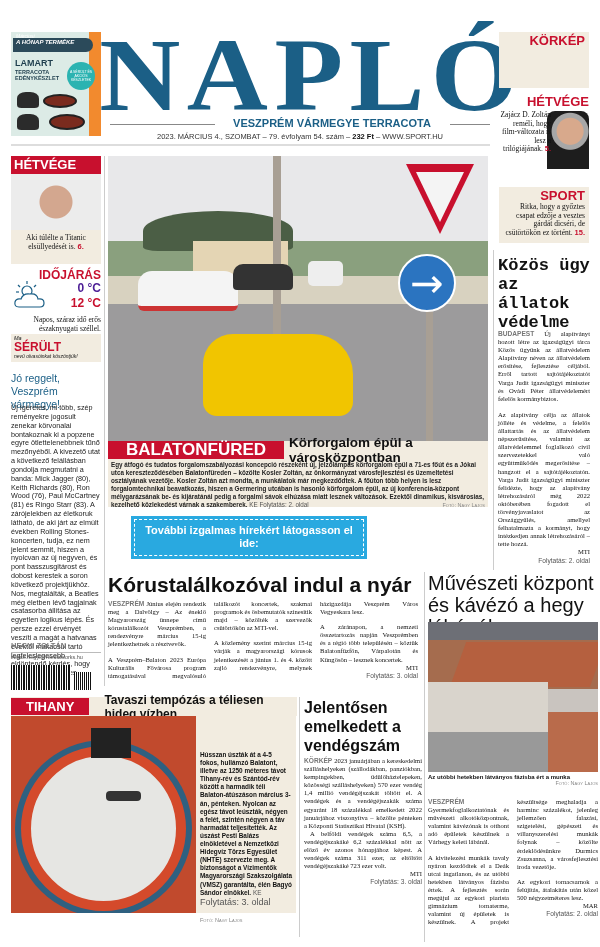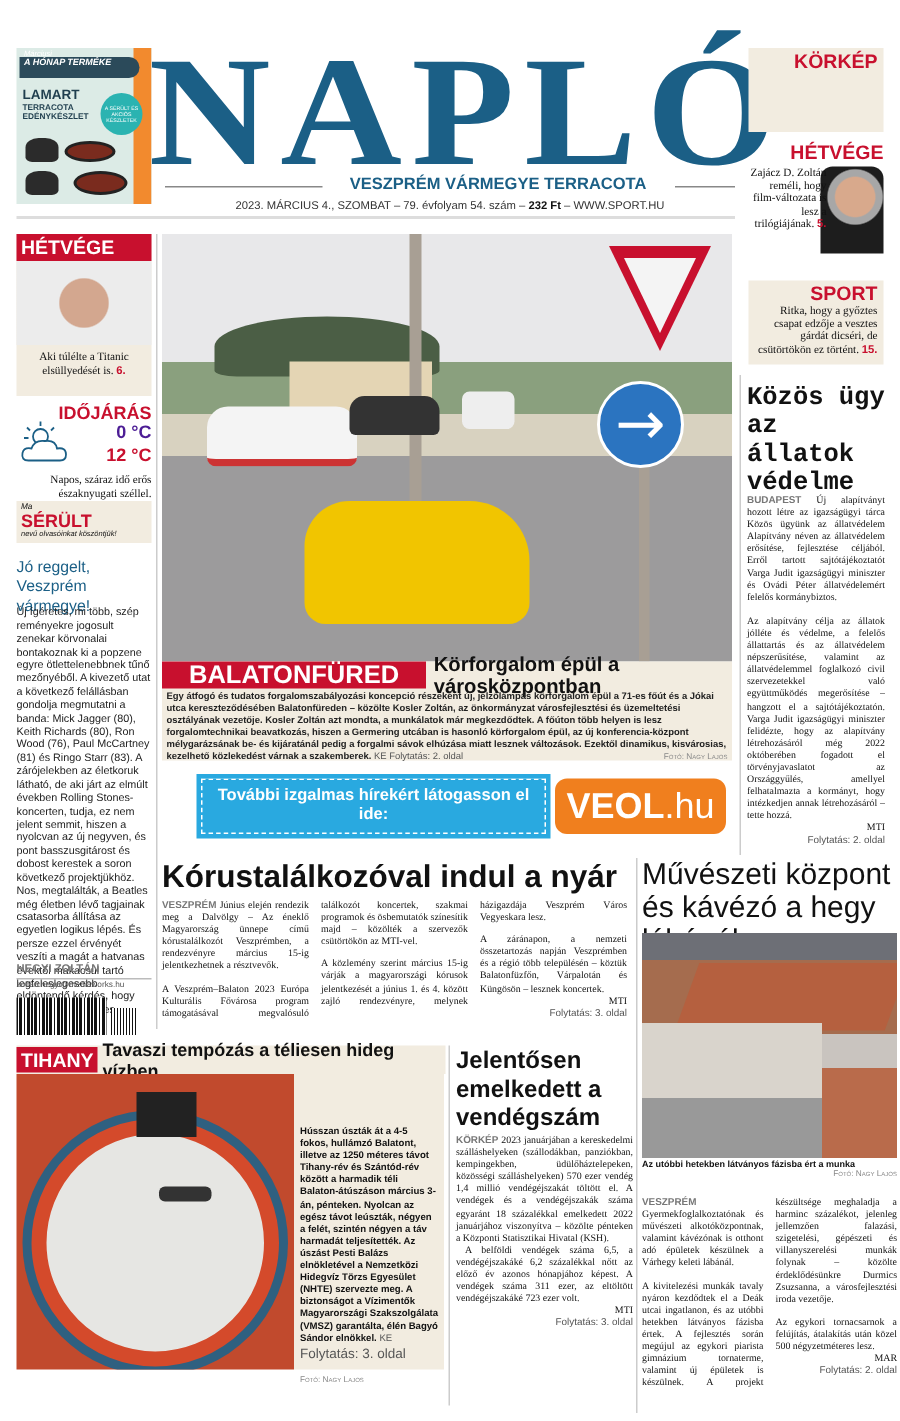--- a/index.html
+++ b/index.html
@@ -105,22 +105,22 @@
   #muv-photo { left: 428px; top: 622px; width: 170px; height: 150px; background: linear-gradient(180deg, #6d6f76 0 12%, #a56c4e 12% 45%, #c9c4bf 45% 70%, #999 70% 100%); overflow: hidden; }
   #muv-photo .roof { position: absolute; left: 30px; top: 20px; width: 140px; height: 45px; background: #b5603f; transform: skewX(-20deg); }
   #muv-photo .wall { position: absolute; left: 0; top: 60px; width: 120px; height: 50px; background: #d9d4cc; }
   #muv-photo .brick { position: absolute; right: 0; top: 90px; width: 50px; height: 60px; background: #b96b4b; }
   #muv-caption { left: 428px; top: 772px; width: 170px; font-family: "Liberation Sans", sans-serif; font-weight: bold; font-size: 6px; padding-top: 2px; }
   #muv-body { left: 428px; top: 798px; width: 170px; column-count: 2; column-gap: 8px; font-size: 6.6px; line-height: 8.1px; text-align: justify; }
   #muv-body p { margin-bottom: 7px; }
 
   
   #tihany-head { left: 11px; top: 697px; width: 286px; height: 19px; display: flex; align-items: center; }
-  #tihany-head .kick { background: #c8102e; color: #fff; font-family: "Liberation Sans", sans-serif; font-weight: bold; font-size: 13px; padding: 0 3px; line-height: 17px; }
-  #tihany-head .title { font-family: "Liberation Sans", sans-serif; font-weight: bold; font-size: 12px; padding-left: 3px; }
+  #tihany-head .kick { background: #c8102e; color: #fff; font-family: "Liberation Sans", sans-serif; font-weight: bold; font-size: 13px; padding: 0 15px; line-height: 17px; }
+  #tihany-head .title { font-family: "Liberation Sans", sans-serif; font-weight: bold; font-size: 12px; padding-left: 15px; }
   #tihany-photo { left: 11px; top: 716px; width: 185px; height: 197px; background: #c14a2d; overflow: hidden; }
   #tihany-photo .ring { position: absolute; left: 10px; top: 30px; width: 165px; height: 165px; border-radius: 50%; background: #e6e6e3; border: 10px solid #d44a2b; box-shadow: 0 0 0 6px #2f6080; }
   #tihany-photo .boat { position: absolute; left: 95px; top: 75px; width: 35px; height: 10px; background: #333; border-radius: 4px; }
   #tihany-photo .strap { position: absolute; left: 80px; top: 12px; width: 40px; height: 30px; background: #222; }
   #tihany-box { left: 196px; top: 716px; width: 100px; height: 197px; padding: 35px 4px 4px 4px; }
   #tihany-box .body { font-family: "Liberation Sans", sans-serif; font-weight: bold; font-size: 6.4px; line-height: 8.1px; }
   #tihany-box .foot { font-family: "Liberation Sans", sans-serif; font-size: 9px; color: #555; }
   #tihany-box .credit2 { font-family: "Liberation Sans", sans-serif; font-size: 5.5px; color: #888; font-variant: small-caps; margin-top: 10px; }
 
   
@@ -222,21 +222,20 @@
 <div id="main-caption" class="abs cream">
   <div class="head">
     <span class="kick">BALATONFÜRED</span>
     <span class="title">Körforgalom épül a városközpontban</span>
   </div>
   <div class="body"><span>Egy átfogó és tudatos forgalomszabályozási koncepció részeként új, jelzőlámpás körforgalom épül a 71-es főút és a Jókai utca kereszteződésében Balatonfüreden – közölte Kosler Zoltán, az önkormányzat városfejlesztési és üzemeltetési osztályának vezetője. Kosler Zoltán azt mondta, a munkálatok már megkezdődtek. A főúton több helyen is lesz forgalomtechnikai beavatkozás, hiszen a Germering utcában is hasonló körforgalom épül, az új konferencia-központ mélygarázsának be- és kijáratánál pedig a forgalmi sávok elhúzása miatt lesznek változások. Ezektől dinamikus, kisvárosias, kezelhető közlekedést várnak a szakemberek.</span> <span class="cont">KE</span> <span class="cont">Folytatás: 2. oldal</span><span class="credit">Fotó: Nagy Lajos</span></div>
 </div>
 
 <div id="veol" class="abs">
   <div class="l">További izgalmas hírekért látogasson el ide:</div>
-  <div class="r"><b>VEOL</b><span>.hu</span></div>
 </div>
 
 <div id="kozos-title" class="abs">Közös ügy az állatok védelme</div>
 <div id="kozos-body" class="abs">
   <p><span class="dateline-kick">BUDAPEST</span> <span>Új alapítványt hozott létre az igazságügyi tárca Közös ügyünk az állatvédelem Alapítvány néven az állatvédelem erősítése, fejlesztése céljából. Erről tartott sajtótájékoztatót Varga Judit igazságügyi miniszter és Ovádi Péter állatvédelemért felelős kormánybiztos.</span></p>
   <p style="margin-bottom:0;">Az alapítvány célja az állatok jólléte és védelme, a felelős állattartás és az állatvédelem népszerűsítése, valamint az állatvédelemmel foglalkozó civil szervezetekkel való együttműködés megerősítése – hangzott el a sajtótájékoztatón. Varga Judit igazságügyi miniszter felidézte, hogy az alapítvány létrehozásáról még 2022 októberében fogadott el törvényjavaslatot az Országgyűlés, amellyel felhatalmazta a kormányt, hogy intézkedjen annak létrehozásáról – tette hozzá.</p>
   <div class="ra">MTI</div>
   <div class="ra cont">Folytatás: 2. oldal</div>
 </div>
 

